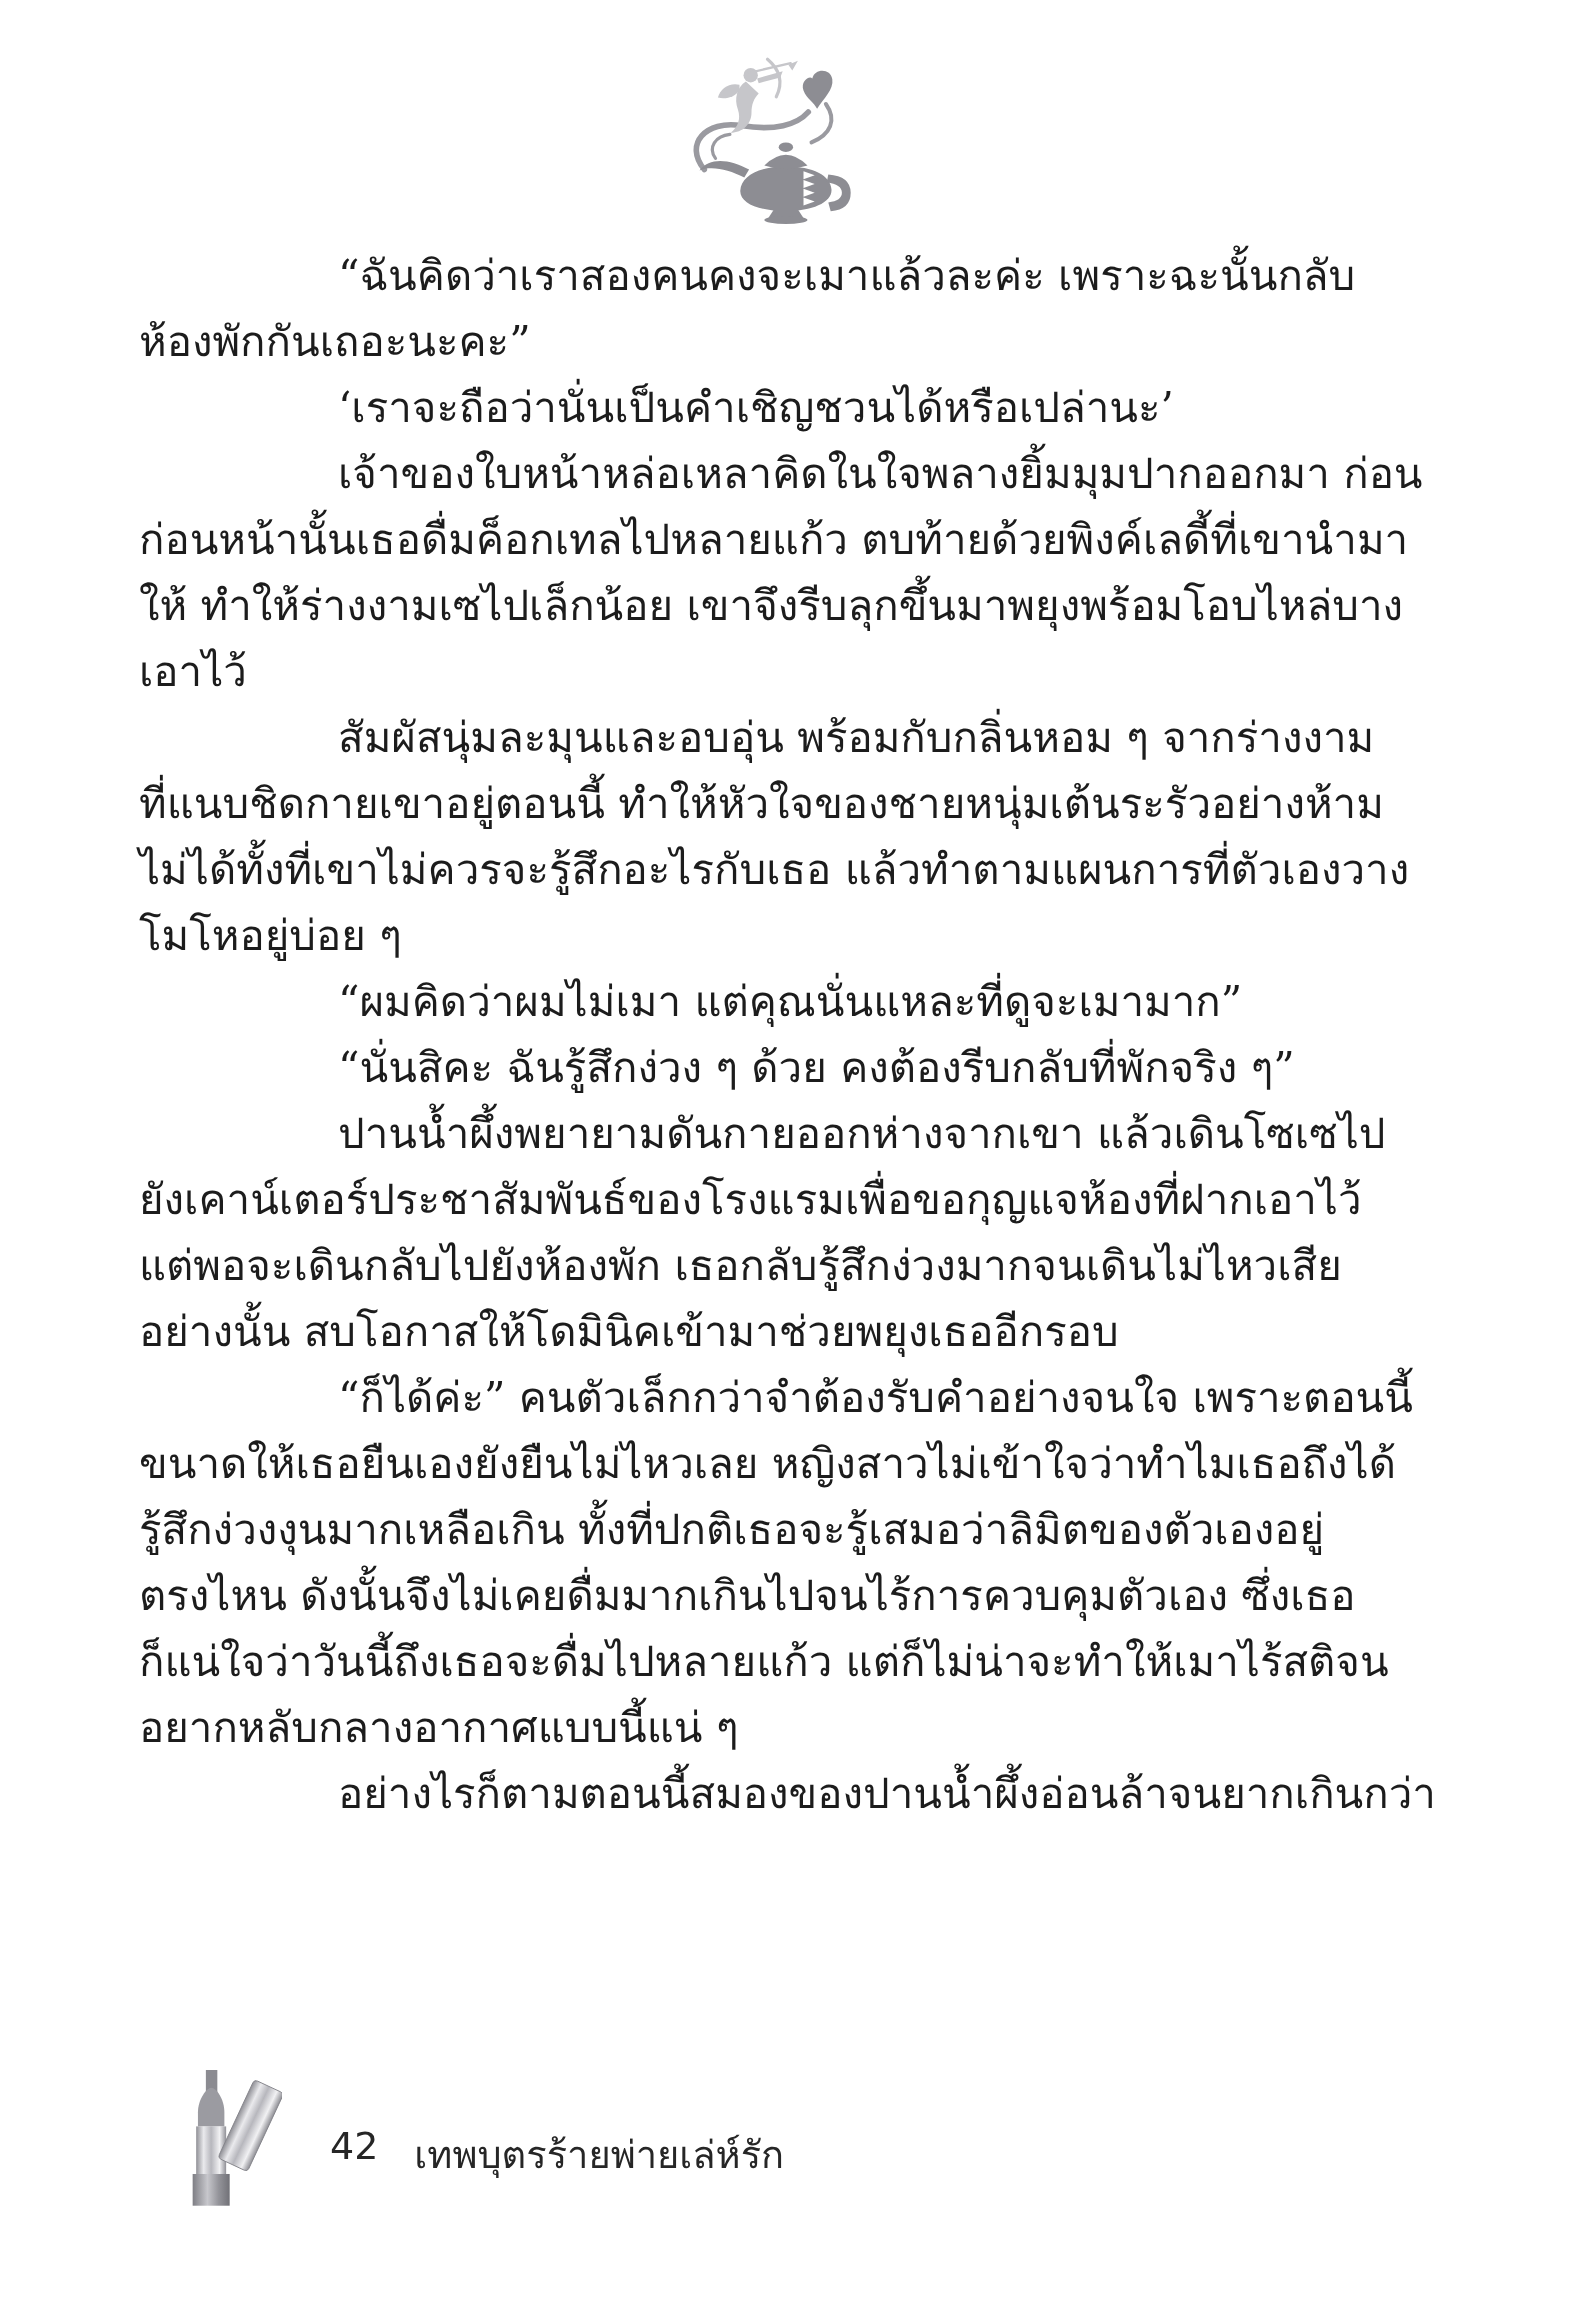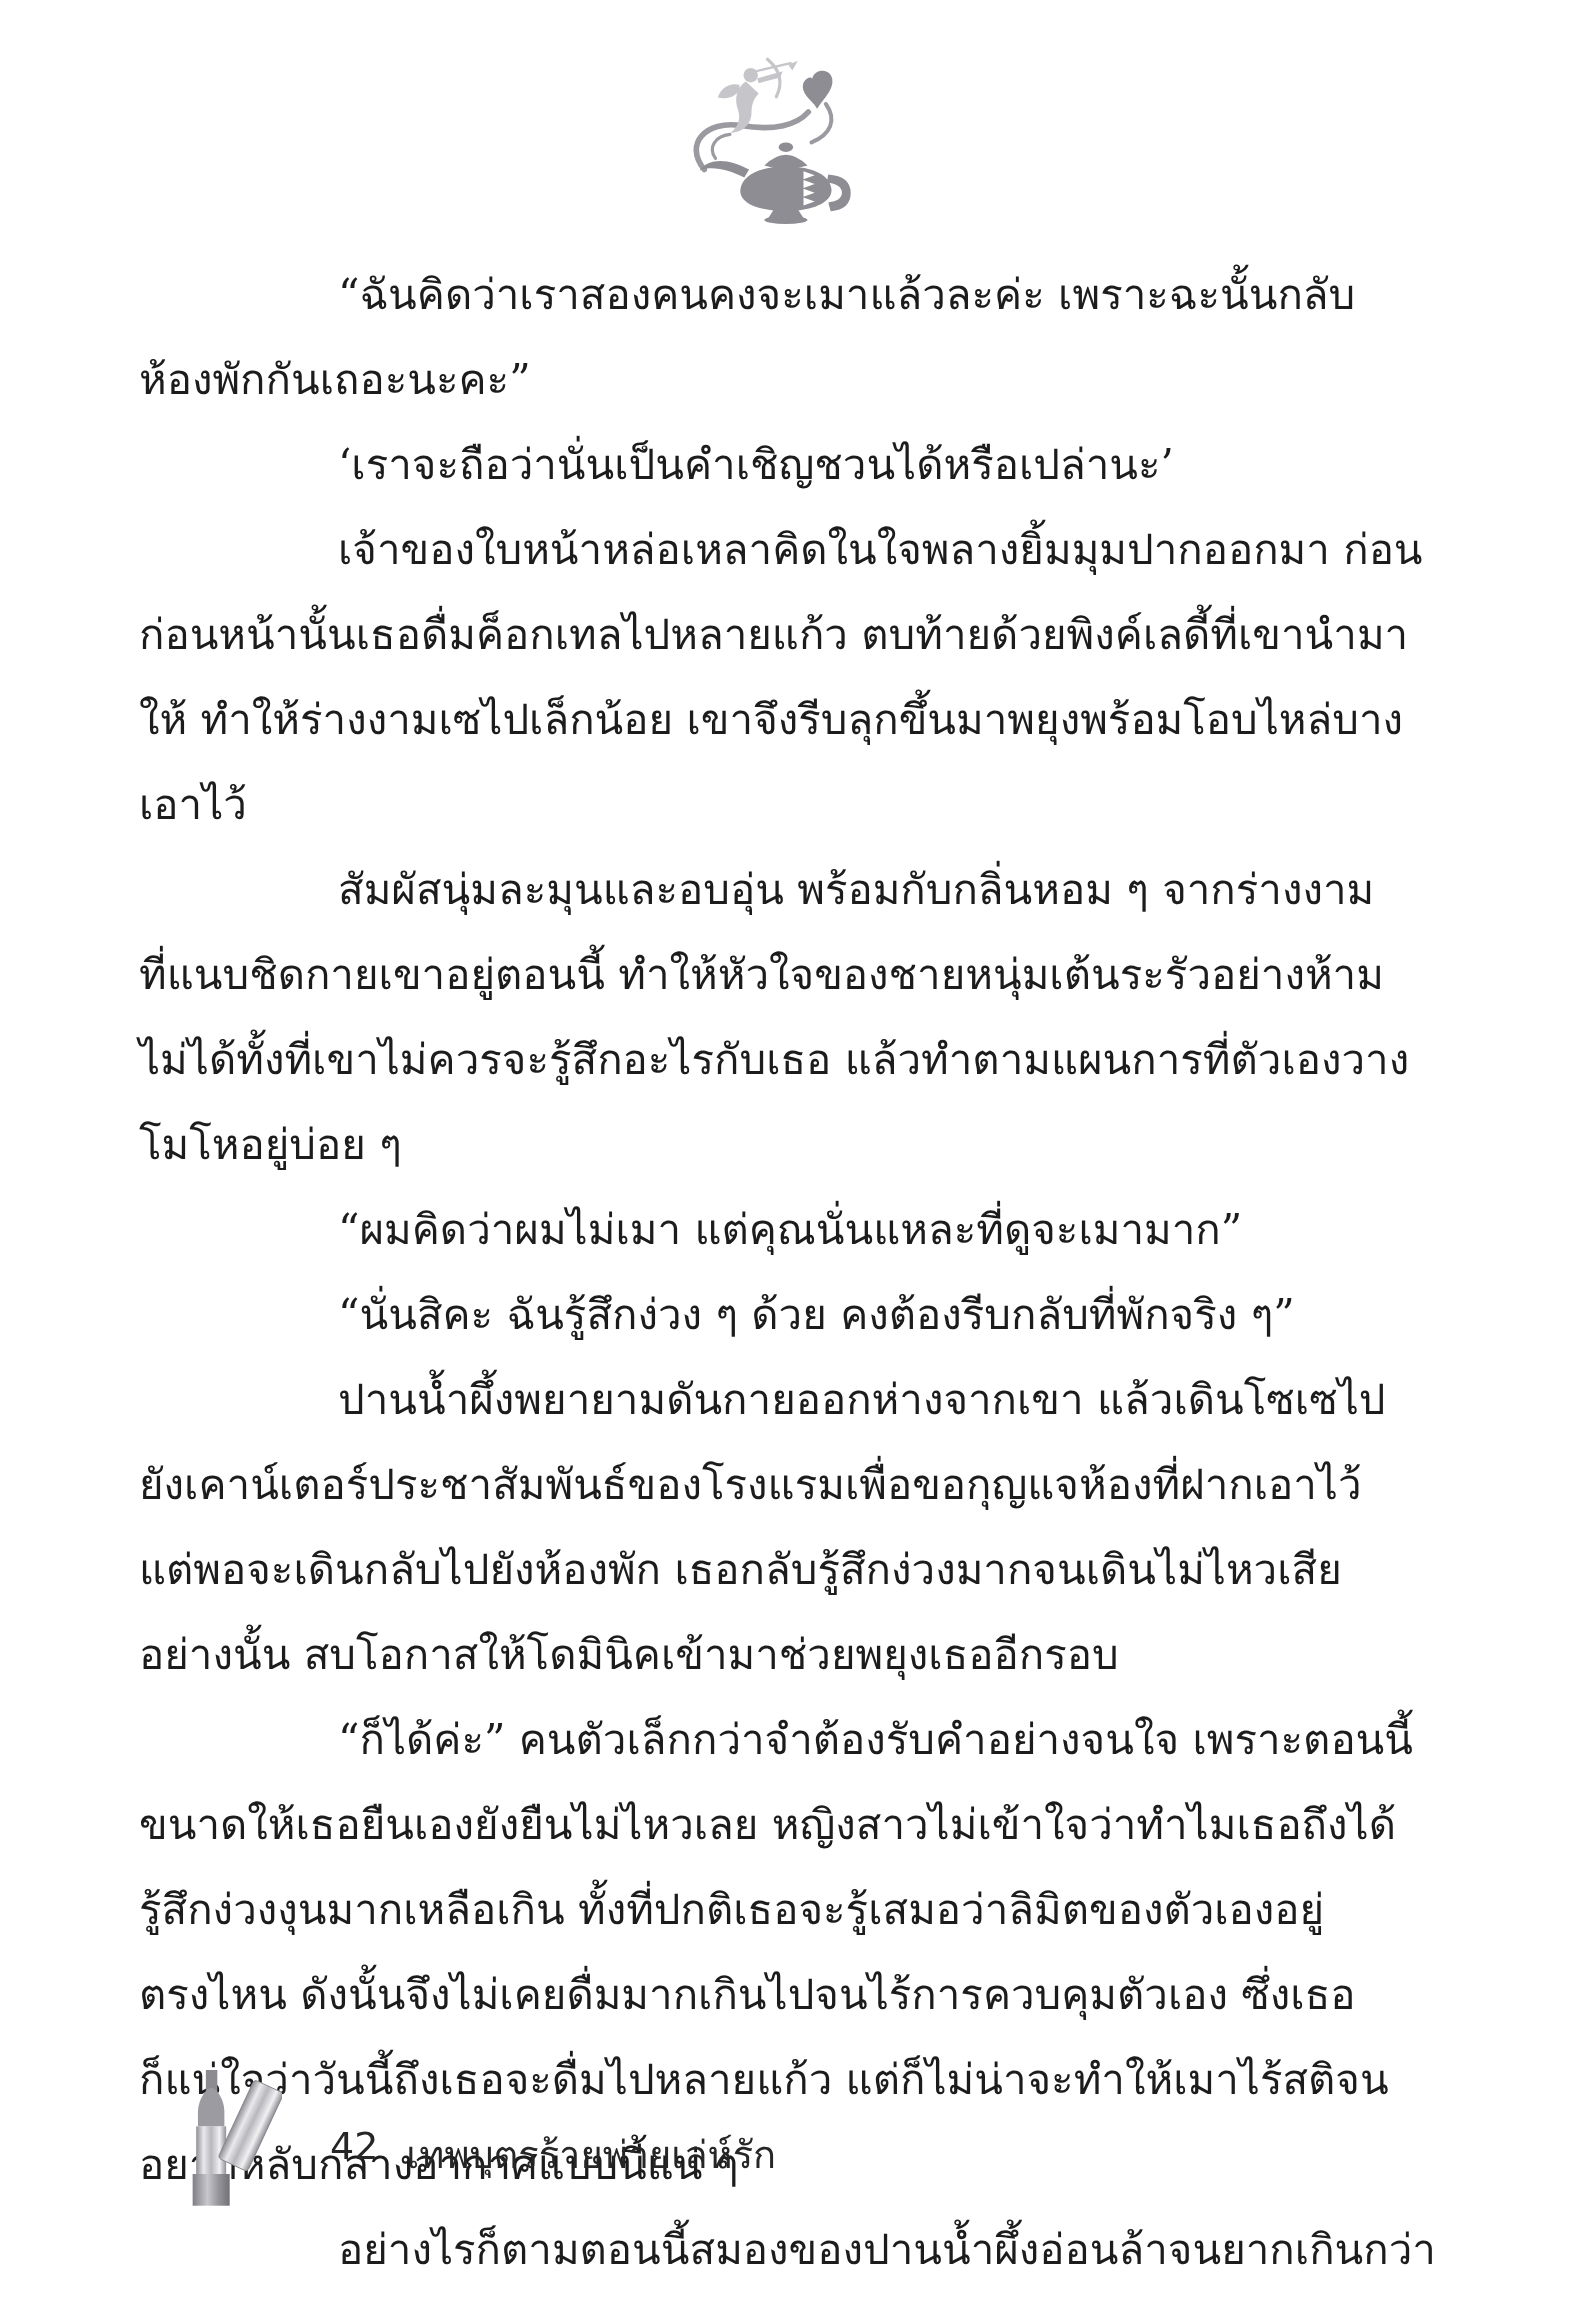--- a/index.html
+++ b/index.html
@@ -11,34 +11,34 @@
     overflow:hidden;
   }
   .ornament{
     position:absolute;left:688px;top:48px;width:167px;height:176px;
   }
   .body-text{
     position:absolute;left:139px;top:243px;width:1319px;
     color:#1c1c1c;font-size:42px;
   }
   .line{
-    height:66px;line-height:66px;white-space:nowrap;margin-top:19px;
+    height:66px;line-height:66px;white-space:nowrap;
   }
   .line.indent{padding-left:199px;}
   .line.italic{}
   .footer{
     position:absolute;left:165px;top:2070px;
     display:flex;align-items:flex-start;
   }
   .lipstick{width:117px;height:141px;flex:0 0 auto;}
   .footer-text{
     margin-left:48px;margin-top:54px;
     font-family:"DejaVu Sans","Liberation Sans",sans-serif;
     font-size:38px;color:#262626;
-    display:flex;gap:28px;white-space:nowrap;
+    display:flex;gap:36px;white-space:nowrap;
   }
 </style>
 </head>
 <body>
 
 <div class="page">
 
   <div class="ornament">
     <svg viewBox="0 0 200 220" width="167" height="176">
 

